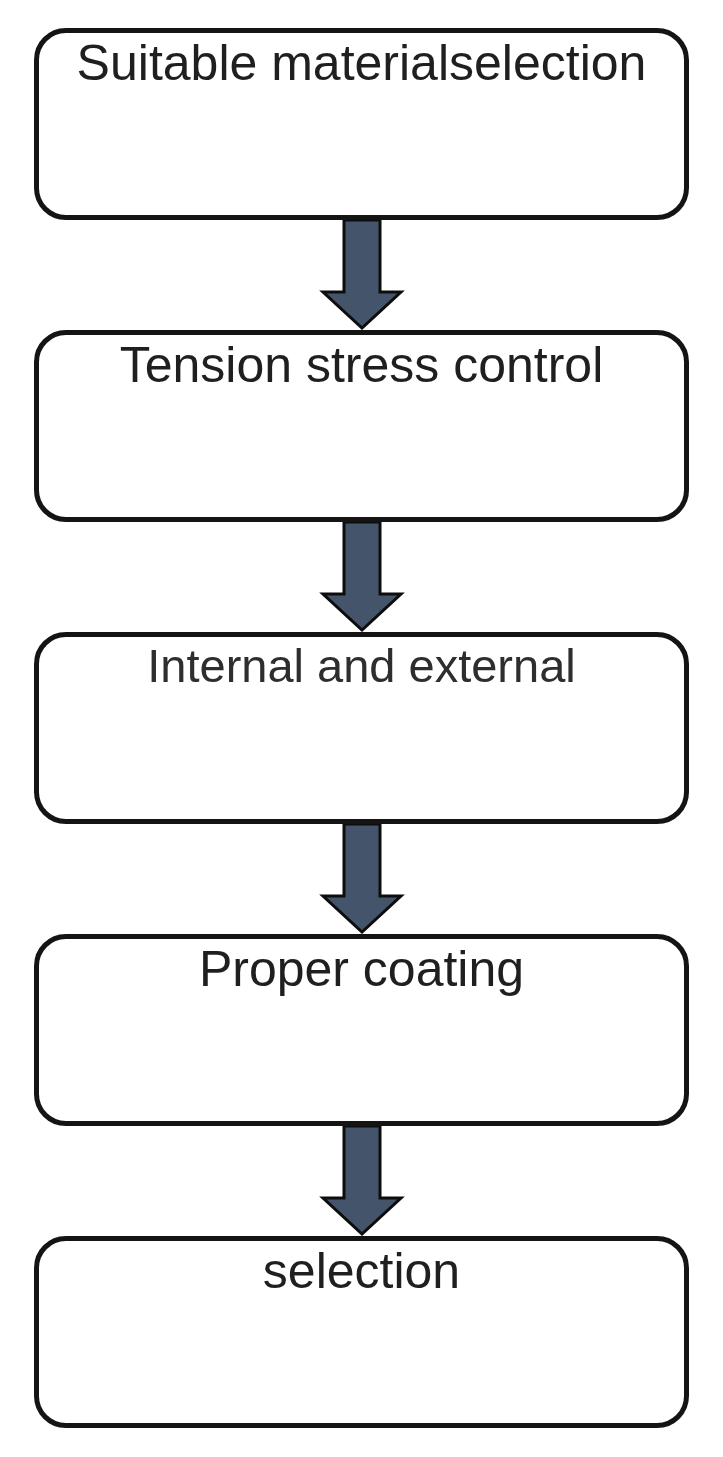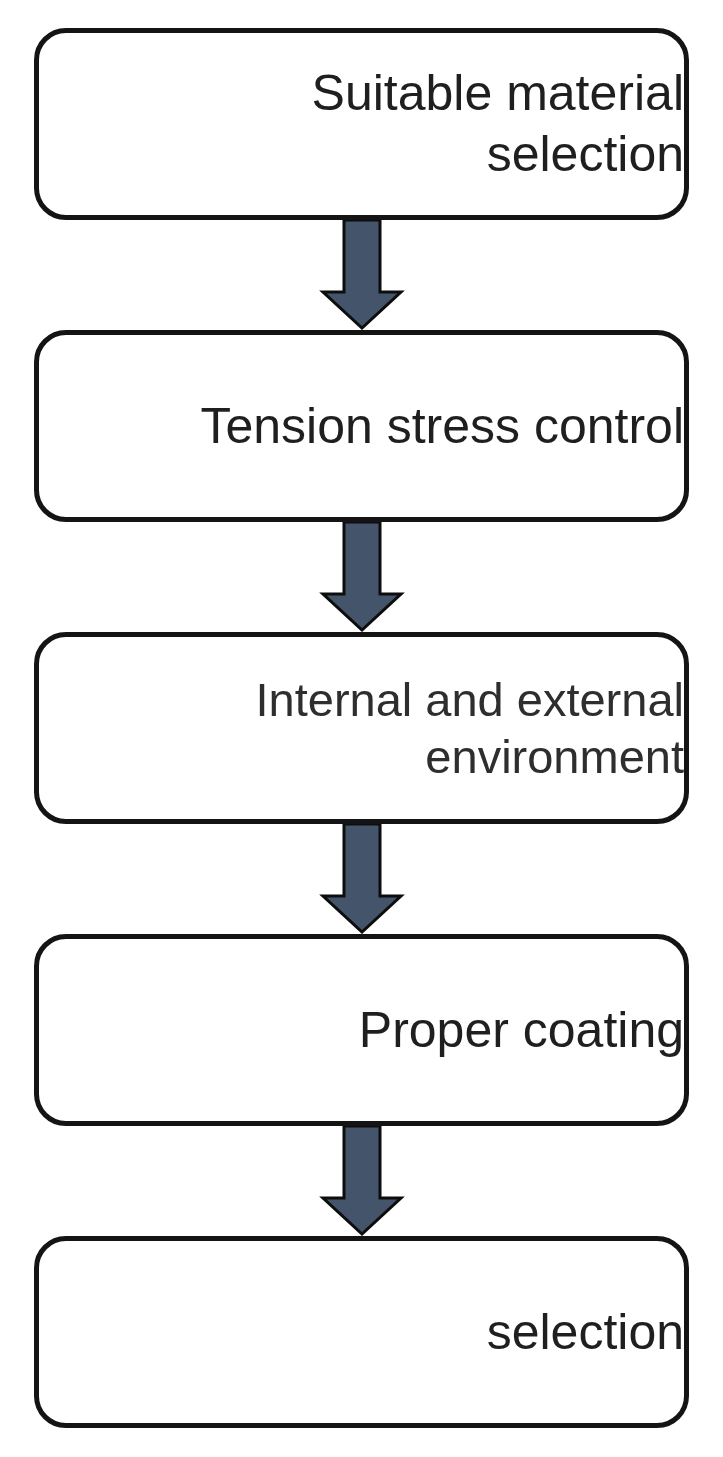--- a/index.html
+++ b/index.html
@@ -20,23 +20,23 @@
     box-sizing: border-box;
   }
   .flow-box {
     width: 655px;
     height: 192px;
     box-sizing: border-box;
     background: #ffffff;
     border: 5px solid #141414;
     border-radius: 32px;
     display: flex;
-    flex-direction: column;
+    flex-direction: row;
     justify-content: center;
-    align-items: flex-end;
+    align-items: flex-start;
     text-align: center;
     font-size: 50px;
     line-height: 1.22;
     color: #1f1f1f;
     flex: 0 0 auto;
   }
   .flow-box .line { display: block; }
   .flow-box.smaller {
     font-size: 47px;
     color: #2e2e2e;
@@ -72,21 +72,20 @@
   </div>
 
   <div class="arrow-wrap">
     <svg width="90" height="110" viewBox="0 0 90 110">
       <polygon points="27,0 63,0 63,72 84,72 45,108 6,72 27,72" stroke="#0d0d0d" stroke-width="3" stroke-linejoin="miter" fill="#44546A"></polygon>
     </svg>
   </div>
 
   <div class="flow-box smaller">
     <span class="line">Internal and external</span>
-    <span class="line">environment</span>
   </div>
 
   <div class="arrow-wrap">
     <svg width="90" height="110" viewBox="0 0 90 110">
       <polygon points="27,0 63,0 63,72 84,72 45,108 6,72 27,72" stroke="#0d0d0d" stroke-width="3" stroke-linejoin="miter" fill="#44546A"></polygon>
     </svg>
   </div>
 
   <div class="flow-box">
     <span class="line">Proper coating</span>

